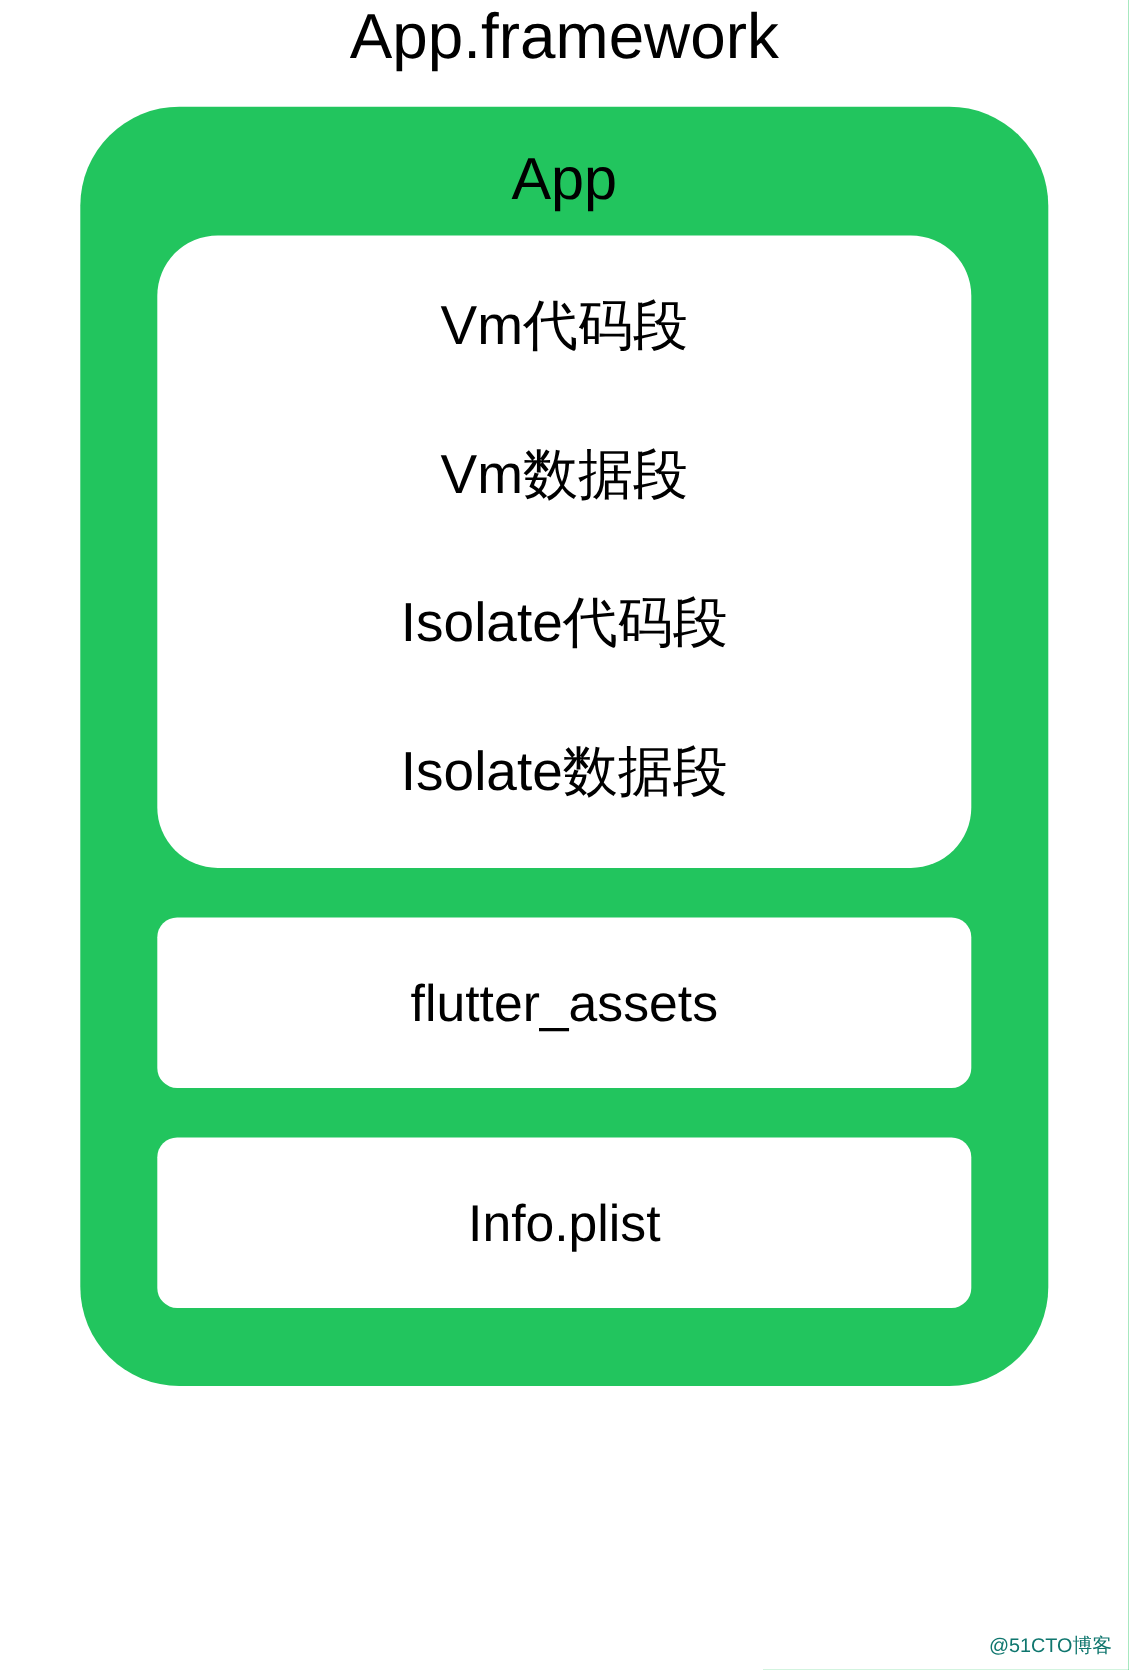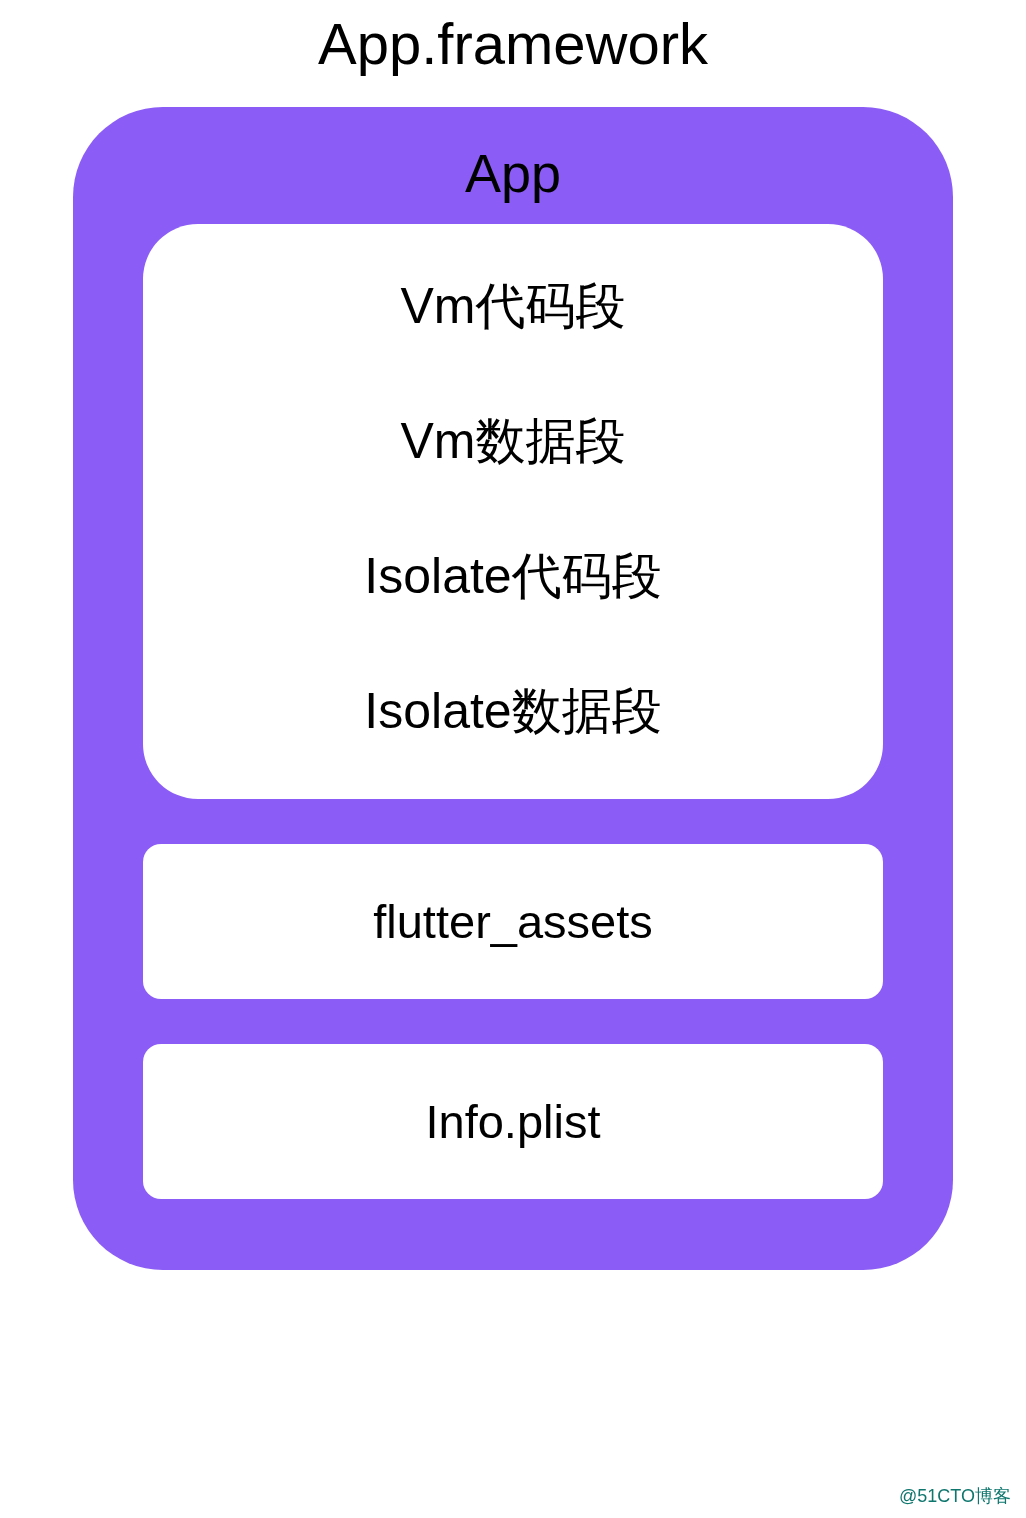--- a/index.html
+++ b/index.html
@@ -12,25 +12,24 @@
       background: #ffffff;
       width: 1026px;
       height: 1518px;
       position: relative;
     }
     .page-title {
       text-align: center;
       font-size: 58px;
       font-weight: 400;
       color: #000000;
-      padding-top: 10px;
       padding-bottom: 30px;
     }
     .outer-container {
-      background: #8b5cf6;
+      background: #22c55e;
       border-radius: 90px;
       width: 880px;
       margin: 0 auto;
       padding: 35px 70px 70px 70px;
     }
     .section-title {
       text-align: center;
       font-size: 54px;
       font-weight: 400;
       color: #000000;

